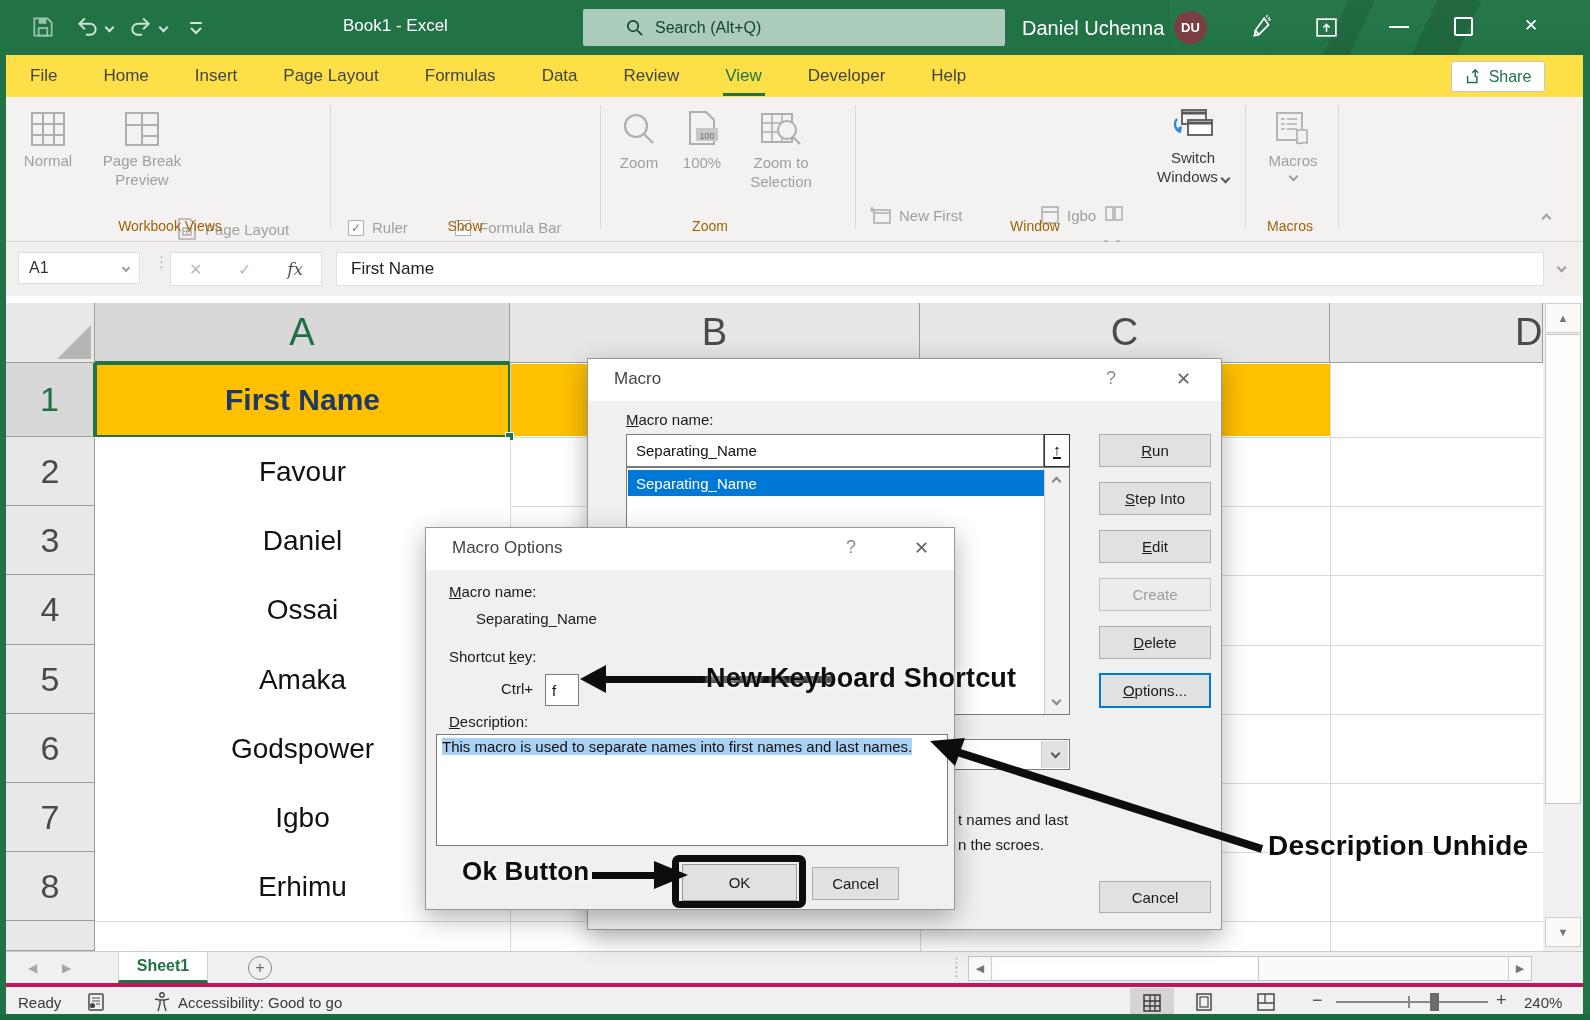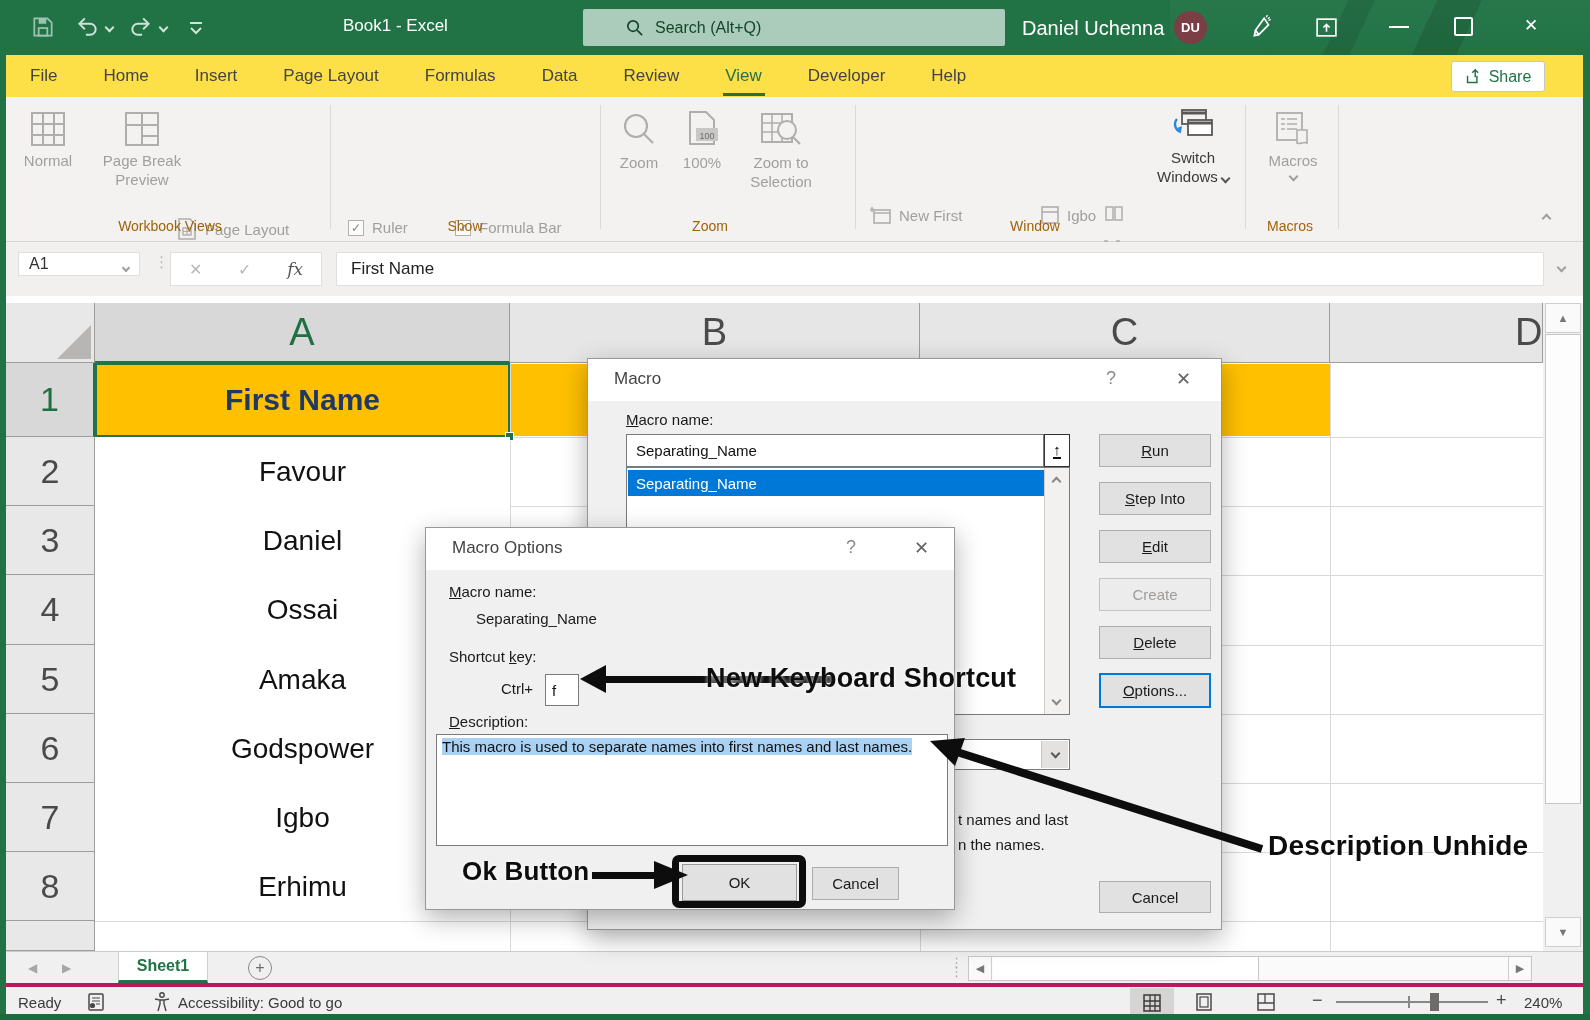--- a/index.html
+++ b/index.html
@@ -311,21 +311,21 @@
         </svg>
       <span class="rlabel">Macros</span>
       <span class="cv"></span>
     </div>
     <div class="gcap" style="left:1245px;width:90px">Macros</div>
     <div class="rsep" style="left:1338px"></div>
     <span class="abs cu" style="left:1543px;top:118px"></span>
   </div>
 
   <div class="abs fbar">
-    <div class="abs fbox flex" style="left:18px;top:10px;width:122px;height:24px;padding:0 10px">
+    <div class="abs fbox flex" style="left:18px;top:10px;width:122px;height:32px;padding:0 10px">
       <span class="fb-txt">A1</span>
       <span class="cv" style="position:absolute;right:10px;top:12px;width:6px;height:6px"></span>
     </div>
     <div class="abs" style="left:154px;top:16px;width:3px;height:22px;color:#b8b6b4;font-size:15px;line-height:7px">⋮</div>
     <div class="abs fbox flex" style="left:170px;top:10px;width:152px;height:34px;justify-content:space-around">
       <span style="color:#b8b6b4;font-size:16px">✕</span>
       <span style="color:#b8b6b4;font-size:16px">✓</span>
       <span style="color:#555;font-size:17px;font-family:'DejaVu Serif',serif;font-style:italic">fx</span>
     </div>
     <div class="abs fbox flex" style="left:336px;top:10px;width:1208px;height:34px;padding:0 14px">
@@ -455,21 +455,21 @@
         <span class="cv abs" style="left:8px;bottom:10px;border-color:#8a8886"></span>
       </div>
     </div>
     <div class="dinput abs" style="left:38px;top:380px;width:444px;height:31px">
       <div class="abs ctr" style="right:1px;top:1px;width:27px;height:27px;background:#e4e2e0;border-left:1px solid #c8c6c4">
           <span class="cv" style="border-color:#5a5856;margin-top:-3px"></span>
         </div>
     </div>
     <div class="abs" style="left:370px;top:448px;width:250px;font-size:15px;color:#1a1a1a;line-height:25px">
       <span>t names and last</span><br>
-      <span>n the names.</span>
+      <span>n the scroes.</span>
     </div>
     <div class="dbtn" style="left:511px;top:75px;width:112px;height:33px">
         <span class="u1">Run</span>
       </div>
     <div class="dbtn" style="left:511px;top:123px;width:112px;height:33px">
         <span class="u1">Step Into</span>
       </div>
     <div class="dbtn" style="left:511px;top:171px;width:112px;height:33px">
         <span class="u1">Edit</span>
       </div>

